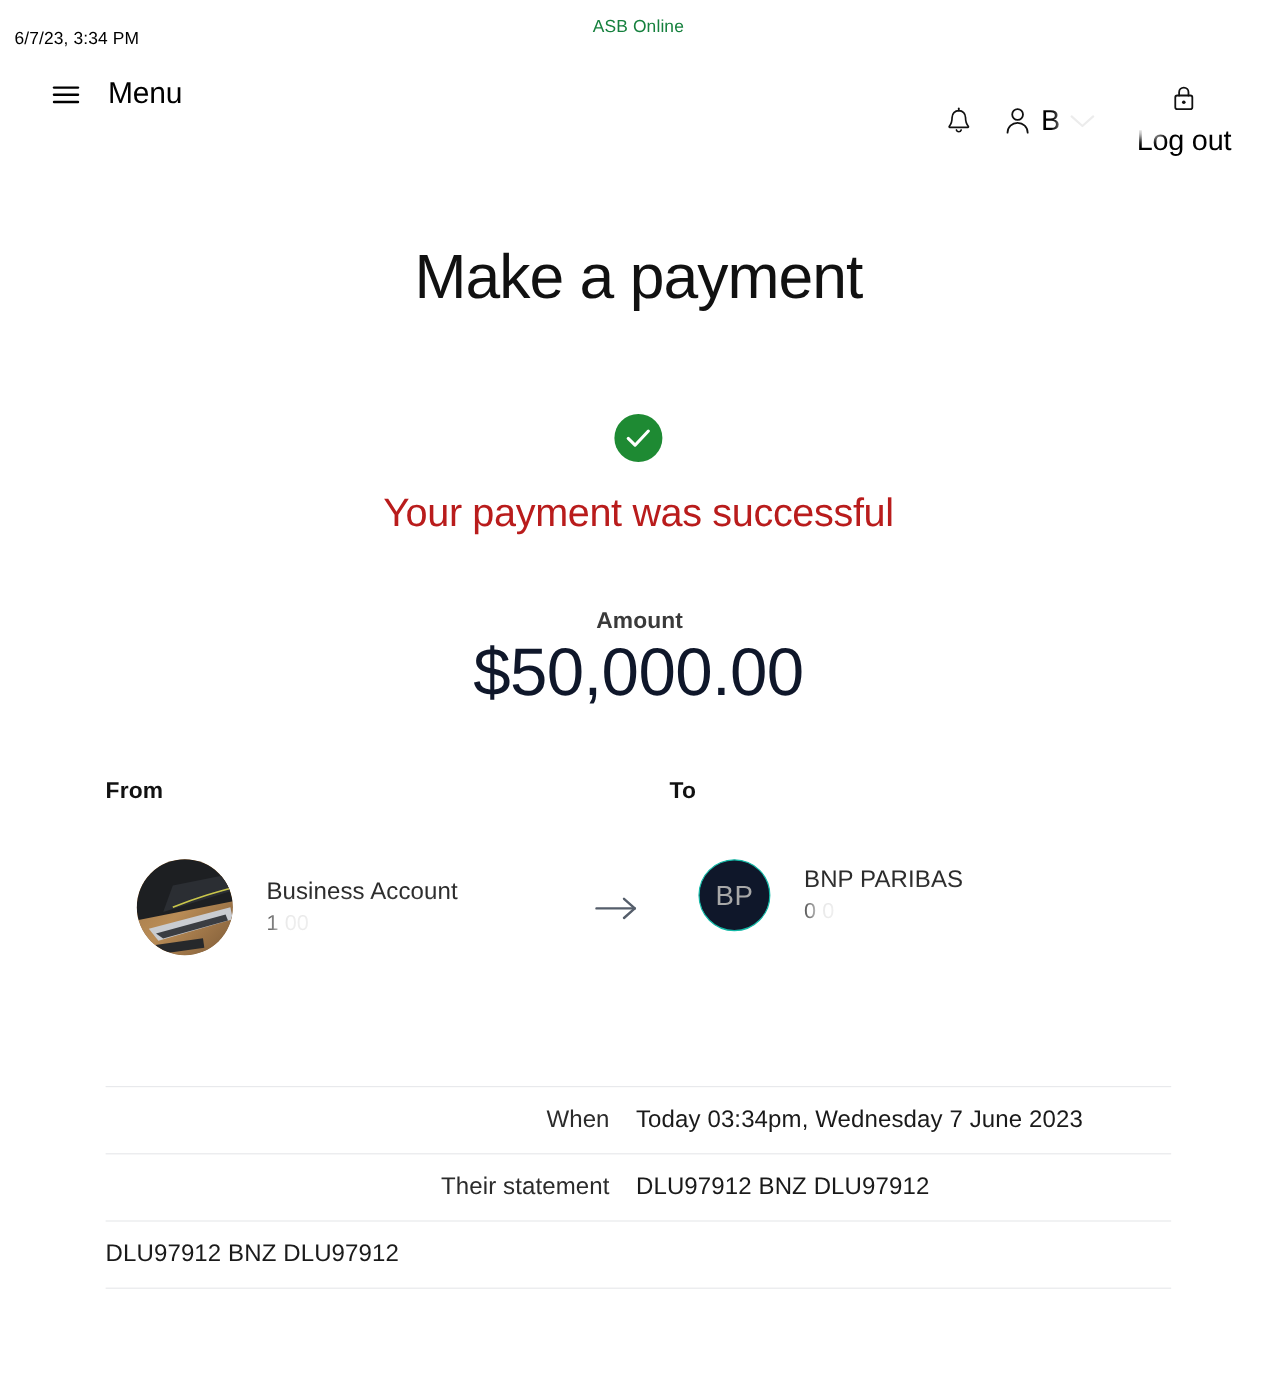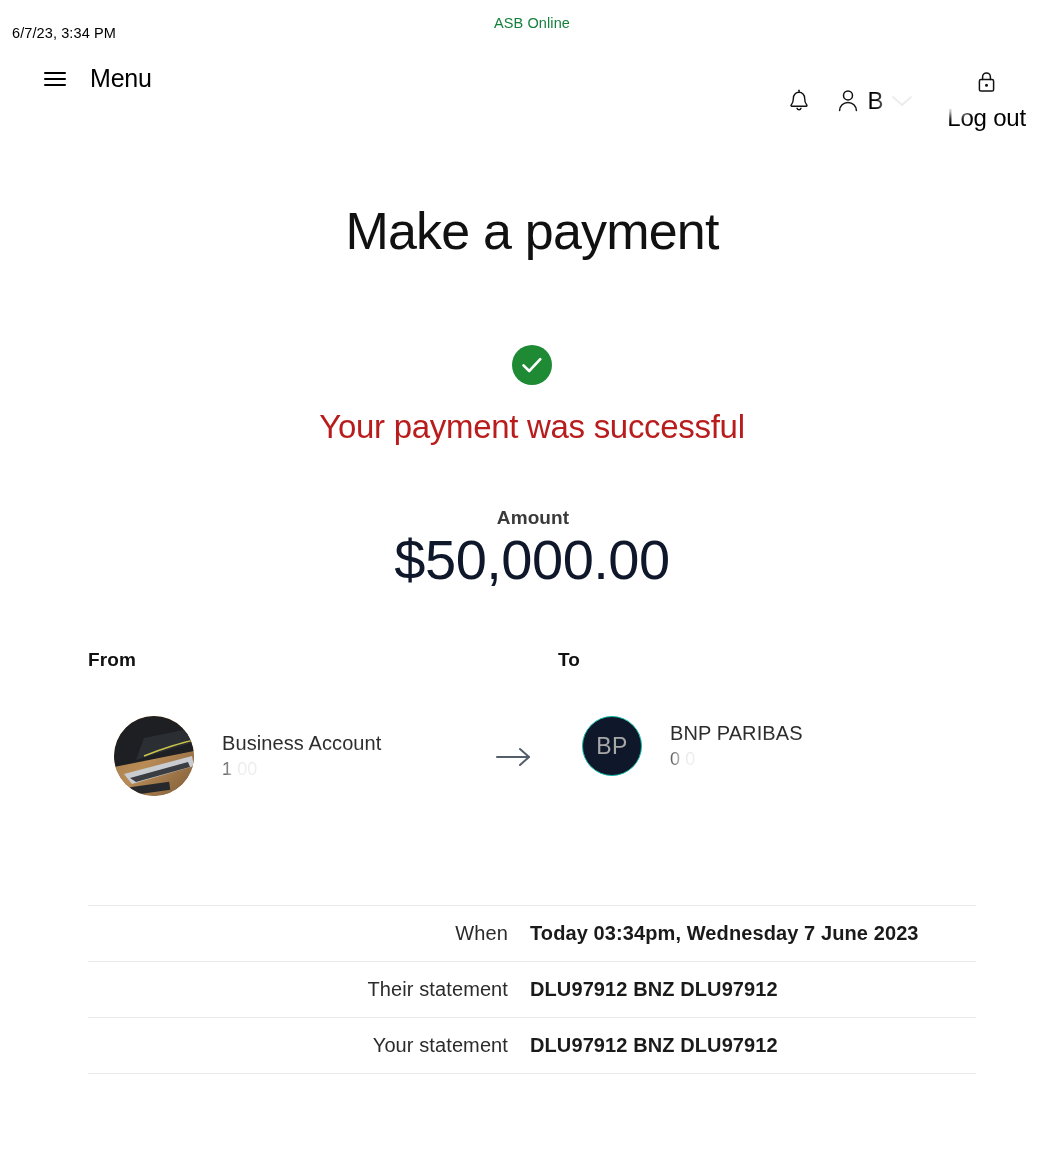--- a/index.html
+++ b/index.html
@@ -309,21 +309,21 @@
     width: 442px;
     text-align: right;
     padding-right: 22px;
     font-size: 20px;
     color: #2b2b2b;
     letter-spacing: 0.1px;
   }
   .detail-value {
     flex: 1;
     font-size: 20px;
-    font-weight: 700;
+    font-weight: 400;
     color: #1a1a1a;
     letter-spacing: 0.1px;
     white-space: nowrap;
   }
 </style>
 </head>
 <body>
 
 <div class="status-bar">
   <span class="status-date">6/7/23, 3:34 PM</span>
@@ -444,17 +444,16 @@
     <div class="detail-label">When</div>
     <div class="detail-value">Today 03:34pm, Wednesday 7 June 2023</div>
   </div>
 
   <div class="detail-row">
     <div class="detail-label">Their statement</div>
     <div class="detail-value">DLU97912 BNZ DLU97912</div>
   </div>
 
   <div class="detail-row">
-    <div class="detail-label">Your statement</div>
     <div class="detail-value">DLU97912 BNZ DLU97912</div>
   </div>
 
 </div>
 
 </body></html>

